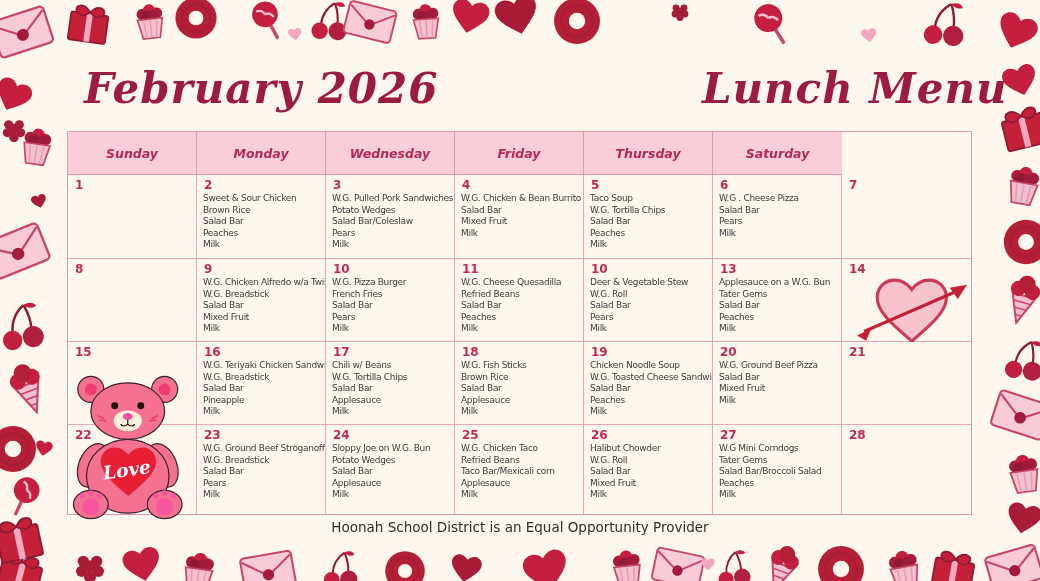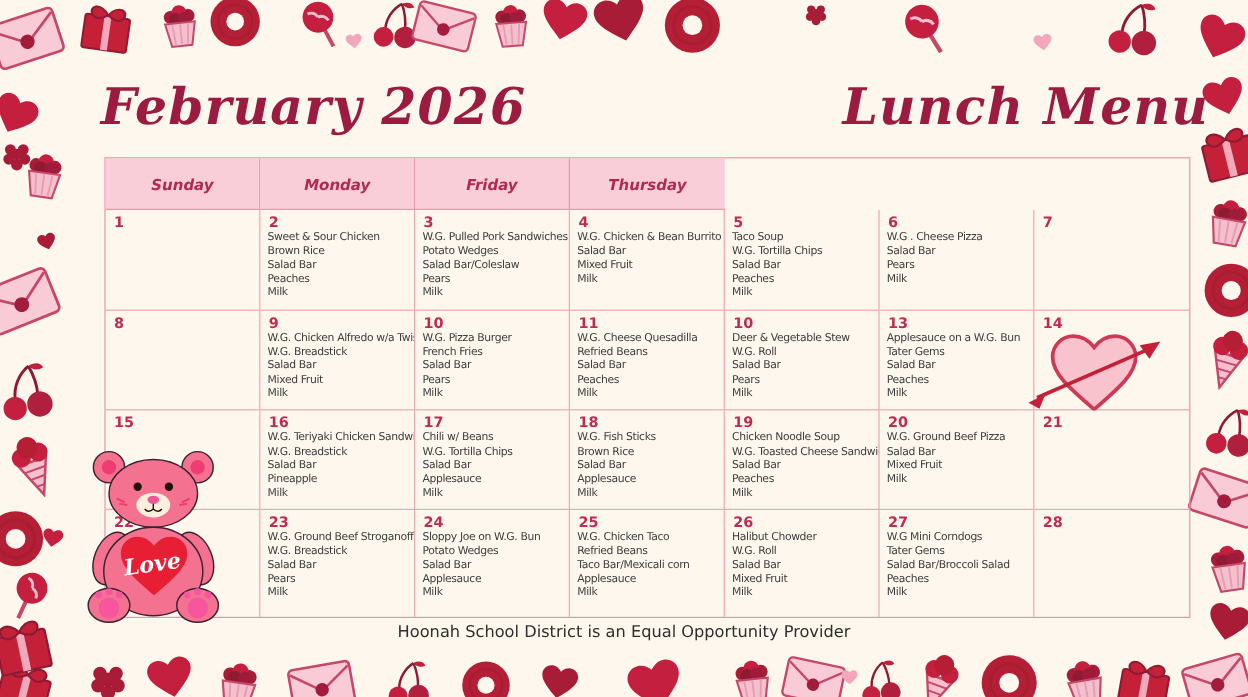--- a/index.html
+++ b/index.html
@@ -12,21 +12,21 @@
   .script-title{
     position:absolute;z-index:2;
     font-family:"DejaVu Serif","Liberation Serif",serif;
     font-style:italic;font-weight:700;
     font-size:42px;color:#9C1B40;letter-spacing:1px;white-space:nowrap;
   }
   #month-title{left:84px;top:64px;}
   #menu-title{left:702px;top:64px;}
   .calendar{
     position:absolute;left:67px;top:131px;width:905px;z-index:2;
-    border:1.5px solid #E697A9;box-sizing:border-box;background:transparent;margin-left:20px;
+    border:1.5px solid #E697A9;box-sizing:border-box;background:transparent;
   }
   .cal-header{display:grid;grid-template-columns:repeat(7,1fr);}
   .hd{
     height:43px;display:flex;align-items:center;justify-content:center;
     background:#F9CED8;border-right:1px solid #E697A9;border-bottom:1px solid #E697A9;
     color:#B22A50;font-weight:bold;font-style:italic;font-size:12.5px;box-sizing:border-box;
   }
   .hd:last-child{border-right:none;}
   .cal-body{display:grid;grid-template-columns:repeat(7,1fr);grid-template-rows:84px 83px 83px 89px;}
   .day-cell{
@@ -280,22 +280,24 @@
       </svg></span>
   </div>
 
 <div class="script-title" id="month-title">February 2026</div>
 <div class="script-title" id="menu-title">Lunch Menu</div>
 
 <div class="calendar">
   <div class="cal-header">
       <div class="hd">Sunday</div>
       <div class="hd">Monday</div>
+      <div class="hd">Wednesday</div>
       <div class="hd">Friday</div>
       <div class="hd">Thursday</div>
+      <div class="hd">Saturday</div>
     </div>
   <div class="cal-body">
       <div class="day-cell">
         <div class="date-num">1</div>
         <div class="menu-list"></div>
       </div>
       <div class="day-cell">
         <div class="date-num">2</div>
         <div class="menu-list">
           <div class="menu-item">Sweet &amp; Sour Chicken</div>

